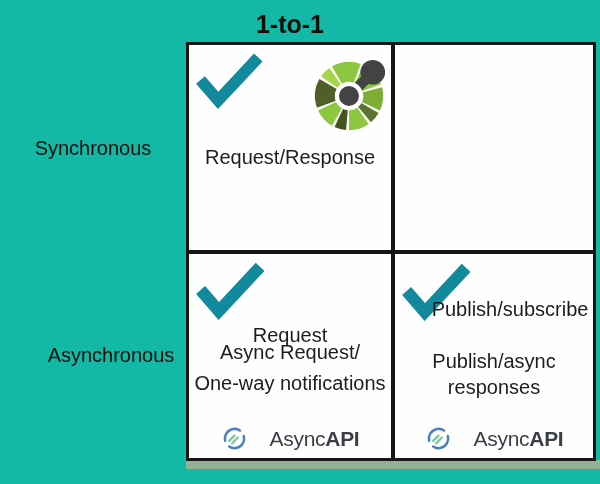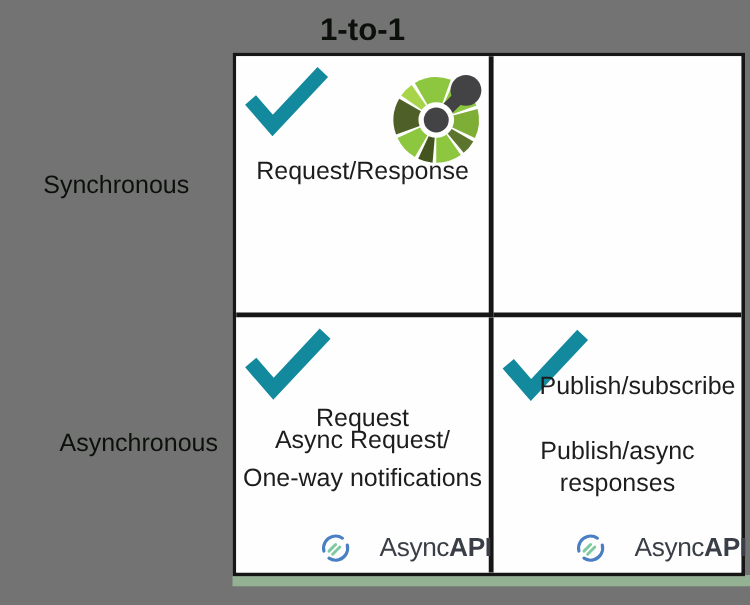--- a/index.html
+++ b/index.html
@@ -1,18 +1,18 @@
 <!DOCTYPE html>
 <html><head>
 <meta charset="utf-8">
 <style>
   html,body{margin:0;padding:0;}
   .stage{
     position:relative;width:600px;height:484px;overflow:hidden;
-    background:#737373;
+    background:#14b8a6;
     font-family:"Liberation Sans","DejaVu Sans",sans-serif;
   }
   .col-header{
     position:absolute;top:8px;height:32px;line-height:32px;
     text-align:center;font-size:25px;font-weight:bold;color:#0b100b;
   }
   .col-header.c1{left:186px;width:208px;}
   .col-header.c2{left:394px;width:202px;}
   .row-header{
     position:absolute;left:2px;width:182px;text-align:center;
@@ -32,30 +32,30 @@
   .cell{position:relative;box-sizing:border-box;background:#fefefe;}
   .cell-tl{border-right:4px solid #161616;border-bottom:4px solid #161616;}
   .cell-tr{border-bottom:4px solid #161616;}
   .cell-bl{border-right:4px solid #161616;}
   .check{position:absolute;left:6px;top:6px;}
   .openapi-logo{position:absolute;left:122px;top:13px;}
   .cell-line{
     position:absolute;left:0;width:100%;text-align:center;
     font-size:20px;color:#1d1d1d;line-height:24px;
   }
-  .tl-label{top:80px;}
+  .tl-label{top:100px;}
   .bl-line1{top:43px;margin-top:43px;}
   .bl-line2{top:69px;}
   .bl-line3{top:117px;}
   .br-line1{top:43px;margin-left:16px;}
   .br-line2{top:95px;}
   .br-line3{top:121px;}
   .asyncapi-logo{
     position:absolute;bottom:6px;left:0;width:100%;
-    display:flex;align-items:center;justify-content:center;gap:22px;padding-left:34px;
+    display:flex;align-items:center;justify-content:center;gap:22px;
   }
   .asyncapi-text{font-size:21px;color:#3a3f47;letter-spacing:-0.3px;}
   .asyncapi-text b{font-weight:bold;}
 </style>
 </head>
 <body>
 
 <div class="stage">
 
   <div class="col-header c1">1-to-1</div>

